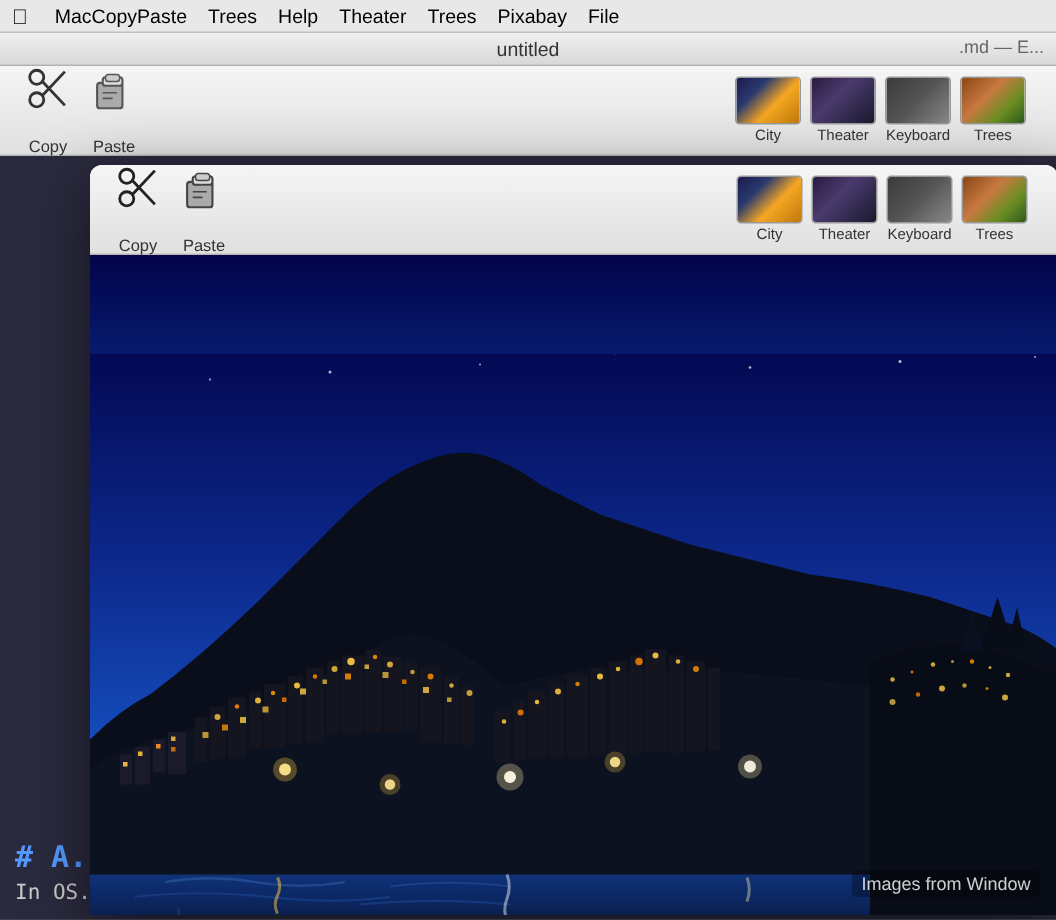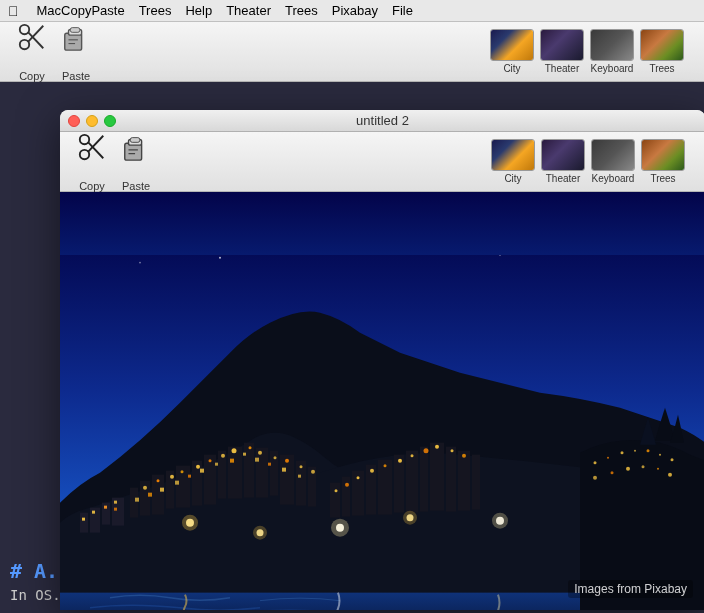--- a/index.html
+++ b/index.html
@@ -294,20 +294,24 @@
     <span class="apple-logo"></span>
     <span class="app-name">MacCopyPaste</span>
     <span>Trees</span>
     <span>Help</span>
     <span>Theater</span>
     <span>Trees</span>
     <span>Pixabay</span>
     <span>File</span>
   </div>
 
+  <div class="win-chrome">
+    <span class="win-title">untitled</span>
+    <span class="win-chrome-right">.md — E...</span>
+  </div>
 
   <div class="toolbar-back">
     <div class="tool-btn">
       <div class="tool-icon">
         <svg class="scissors-icon" viewBox="0 0 32 32" fill="none" xmlns="http://www.w3.org/2000/svg">
           <circle cx="8" cy="8" r="5" stroke="#333" stroke-width="2" fill="none"></circle>
           <circle cx="8" cy="24" r="5" stroke="#333" stroke-width="2" fill="none"></circle>
           <line x1="11.5" y1="10.5" x2="28" y2="28" stroke="#333" stroke-width="2"></line>
           <line x1="11.5" y1="21.5" x2="28" y2="4" stroke="#333" stroke-width="2"></line>
         </svg>
@@ -364,28 +368,20 @@
         <span>In OS...
 serve...</span>
       </div>
     </div>
   </div>
 
 </div>
 
 <div class="window-front">
 
-  <div class="win-chrome-front">
-    <div class="traffic-lights">
-      <div class="tl tl-red"></div>
-      <div class="tl tl-yellow"></div>
-      <div class="tl tl-green"></div>
-    </div>
-    <span class="win-title-front">untitled 2</span>
-  </div>
 
   <div class="toolbar-front">
     <div class="tool-btn">
       <div class="tool-icon">
         <svg class="scissors-icon" viewBox="0 0 32 32" fill="none" xmlns="http://www.w3.org/2000/svg">
           <circle cx="8" cy="8" r="5" stroke="#222" stroke-width="2" fill="none"></circle>
           <circle cx="8" cy="24" r="5" stroke="#222" stroke-width="2" fill="none"></circle>
           <line x1="11.5" y1="10.5" x2="28" y2="28" stroke="#222" stroke-width="2"></line>
           <line x1="11.5" y1="21.5" x2="28" y2="4" stroke="#222" stroke-width="2"></line>
         </svg>
@@ -601,16 +597,16 @@
         <path d="M610,220 Q615,205 618,192 Q621,205 624,220 Z" fill="#080c16"></path>
         <path d="M580,222 Q584,208 588,195 Q592,208 596,222 Z" fill="#0a1020"></path>
 
         <path d="M40,400 Q60,398 80,400 Q80,410 60,412 Q40,410 40,400 Z" fill="#1a2040" opacity="0.8"></path>
         <rect x="58" y="392" width="2" height="10" fill="#2a3060" opacity="0.8"></rect>
 
         <path d="M0,420 Q50,410 100,415 Q130,418 160,415 Q180,412 200,416 Q220,420 240,418 L280,420 Z" fill="#050810"></path>
         <path d="M380,420 Q420,415 460,418 Q500,420 540,415 Q570,412 610,416 L645,420 Z" fill="#050810"></path>
       </svg>
     </div>
-    <span class="pixabay-credit">Images from Pixabay</span>
+    <span class="pixabay-credit">Images from Window</span>
   </div>
 
 </div>
 
 </body></html>

